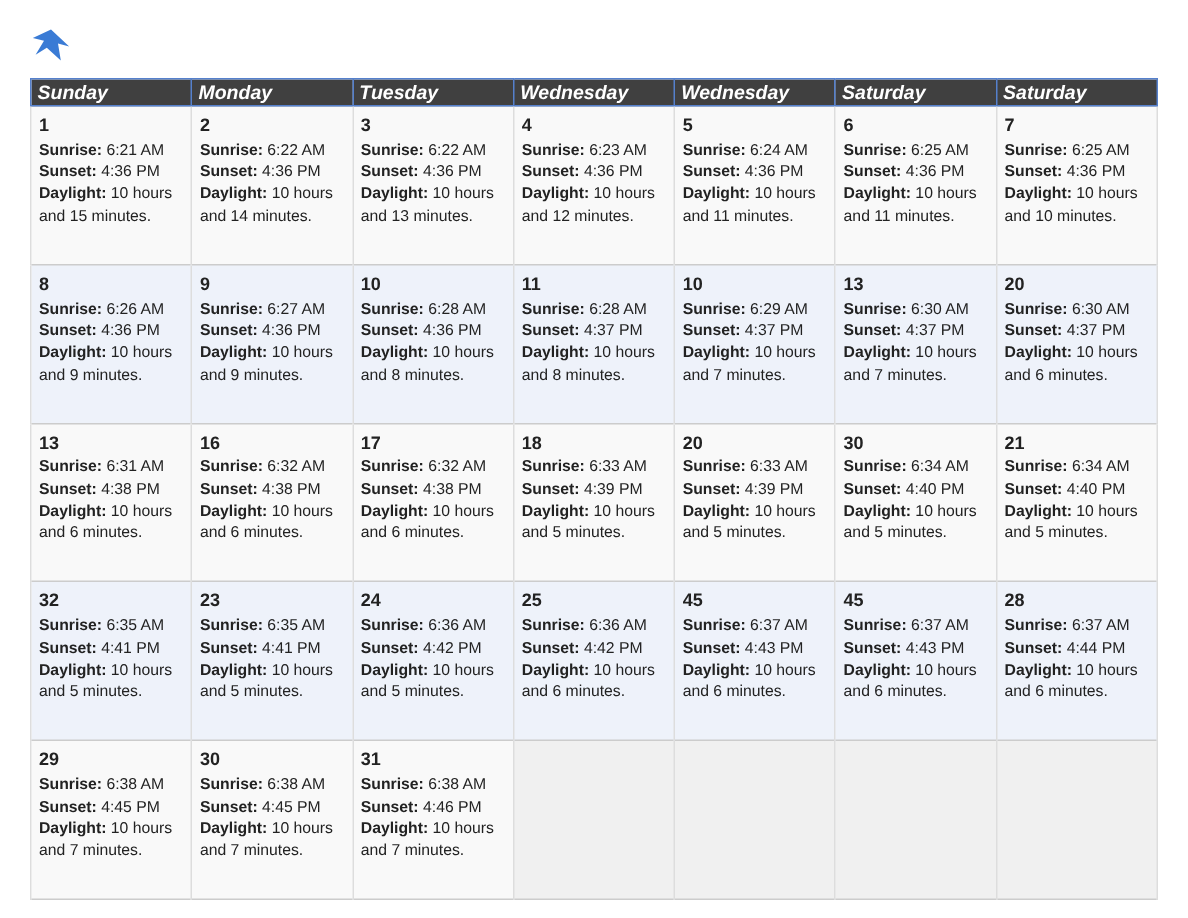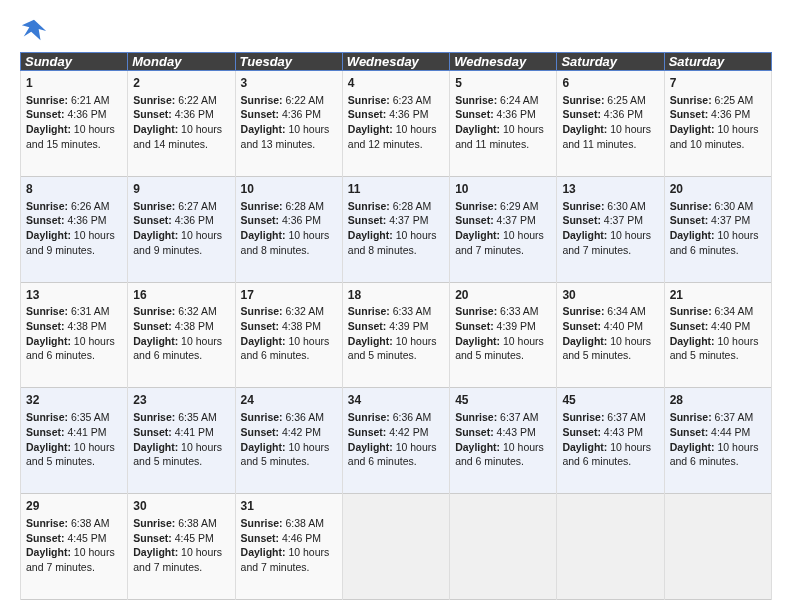--- a/index.html
+++ b/index.html
@@ -147,21 +147,21 @@
           <td><span class="day-num">17</span><span style="font-weight:bold">Sunrise:</span> 6:32 AM<br><span style="font-weight:bold">Sunset:</span> 4:38 PM<br><span style="font-weight:bold">Daylight:</span> 10 hours and 6 minutes.</td>
           <td><span class="day-num">18</span><span style="font-weight:bold">Sunrise:</span> 6:33 AM<br><span style="font-weight:bold">Sunset:</span> 4:39 PM<br><span style="font-weight:bold">Daylight:</span> 10 hours and 5 minutes.</td>
           <td><span class="day-num">20</span><span style="font-weight:bold">Sunrise:</span> 6:33 AM<br><span style="font-weight:bold">Sunset:</span> 4:39 PM<br><span style="font-weight:bold">Daylight:</span> 10 hours and 5 minutes.</td>
           <td><span class="day-num">30</span><span style="font-weight:bold">Sunrise:</span> 6:34 AM<br><span style="font-weight:bold">Sunset:</span> 4:40 PM<br><span style="font-weight:bold">Daylight:</span> 10 hours and 5 minutes.</td>
           <td><span class="day-num">21</span><span style="font-weight:bold">Sunrise:</span> 6:34 AM<br><span style="font-weight:bold">Sunset:</span> 4:40 PM<br><span style="font-weight:bold">Daylight:</span> 10 hours and 5 minutes.</td>
         </tr>
         <tr>
           <td><span class="day-num">32</span><span style="font-weight:bold">Sunrise:</span> 6:35 AM<br><span style="font-weight:bold">Sunset:</span> 4:41 PM<br><span style="font-weight:bold">Daylight:</span> 10 hours and 5 minutes.</td>
           <td><span class="day-num">23</span><span style="font-weight:bold">Sunrise:</span> 6:35 AM<br><span style="font-weight:bold">Sunset:</span> 4:41 PM<br><span style="font-weight:bold">Daylight:</span> 10 hours and 5 minutes.</td>
           <td><span class="day-num">24</span><span style="font-weight:bold">Sunrise:</span> 6:36 AM<br><span style="font-weight:bold">Sunset:</span> 4:42 PM<br><span style="font-weight:bold">Daylight:</span> 10 hours and 5 minutes.</td>
-          <td><span class="day-num">34</span><span style="font-weight:bold">Sunrise:</span> 6:36 AM<br><span style="font-weight:bold">Sunset:</span> 4:42 PM<br><span style="font-weight:bold">Daylight:</span> 10 hours and 6 minutes.</td>
+          <td><span class="day-num">25</span><span style="font-weight:bold">Sunrise:</span> 6:36 AM<br><span style="font-weight:bold">Sunset:</span> 4:42 PM<br><span style="font-weight:bold">Daylight:</span> 10 hours and 6 minutes.</td>
           <td><span class="day-num">45</span><span style="font-weight:bold">Sunrise:</span> 6:37 AM<br><span style="font-weight:bold">Sunset:</span> 4:43 PM<br><span style="font-weight:bold">Daylight:</span> 10 hours and 6 minutes.</td>
           <td><span class="day-num">45</span><span style="font-weight:bold">Sunrise:</span> 6:37 AM<br><span style="font-weight:bold">Sunset:</span> 4:43 PM<br><span style="font-weight:bold">Daylight:</span> 10 hours and 6 minutes.</td>
           <td><span class="day-num">28</span><span style="font-weight:bold">Sunrise:</span> 6:37 AM<br><span style="font-weight:bold">Sunset:</span> 4:44 PM<br><span style="font-weight:bold">Daylight:</span> 10 hours and 6 minutes.</td>
         </tr>
         <tr>
           <td><span class="day-num">29</span><span style="font-weight:bold">Sunrise:</span> 6:38 AM<br><span style="font-weight:bold">Sunset:</span> 4:45 PM<br><span style="font-weight:bold">Daylight:</span> 10 hours and 7 minutes.</td>
           <td><span class="day-num">30</span><span style="font-weight:bold">Sunrise:</span> 6:38 AM<br><span style="font-weight:bold">Sunset:</span> 4:45 PM<br><span style="font-weight:bold">Daylight:</span> 10 hours and 7 minutes.</td>
           <td><span class="day-num">31</span><span style="font-weight:bold">Sunrise:</span> 6:38 AM<br><span style="font-weight:bold">Sunset:</span> 4:46 PM<br><span style="font-weight:bold">Daylight:</span> 10 hours and 7 minutes.</td>
           <td class="empty-cell"></td>
           <td class="empty-cell"></td>

